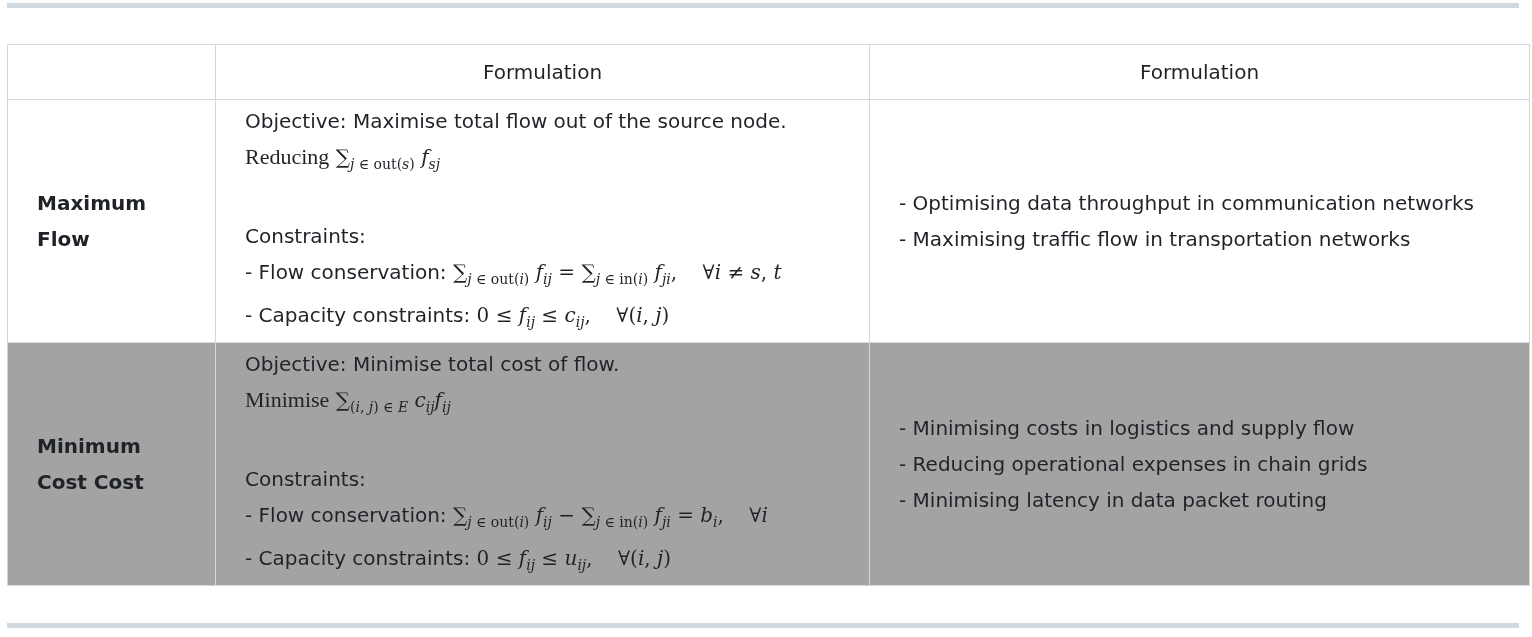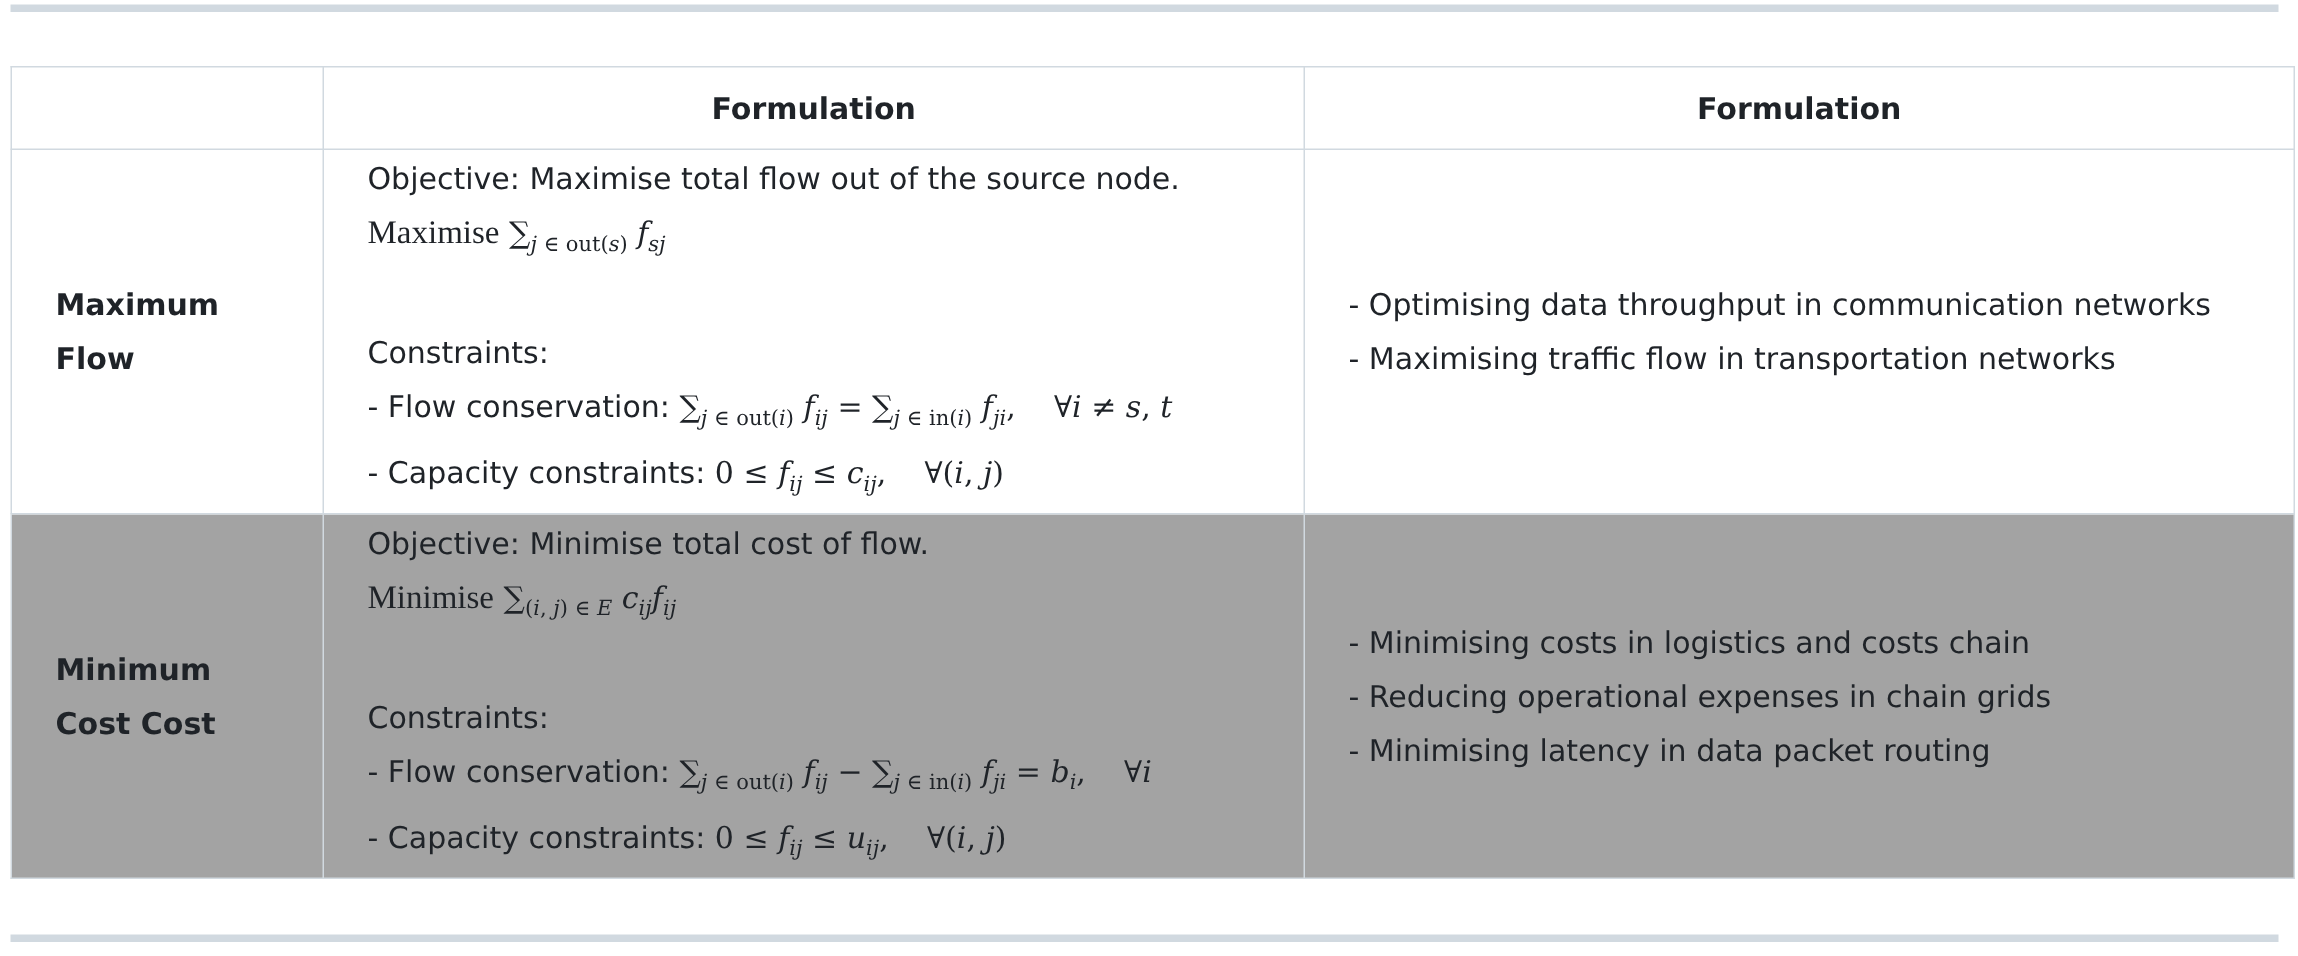--- a/index.html
+++ b/index.html
@@ -3,21 +3,21 @@
 <meta charset="utf-8">
 <style>
   html, body { margin: 0; padding: 0; background: #ffffff; }
   body { width: 1532px; height: 637px; position: relative; overflow: hidden;
          font-family: "DejaVu Sans", "Liberation Sans", sans-serif; color: #1f2328; }
   .hr { position: absolute; left: 7px; width: 1512px; height: 5px; background: #d1d9e0; }
   .hr.top { top: 3px; }
   .hr.bottom { top: 623px; }
   table { position: absolute; left: 7px; top: 44px; border-collapse: collapse; }
   th, td { border: 1.5px solid #d1d9e0; padding: 0 20px; vertical-align: middle; text-align: left; }
-  th { font-weight: bold; text-align: center; height: 54px; font-size: 20px; }
+  th { font-weight: normal; text-align: center; height: 54px; font-size: 20px; }
   td { font-size: 20px; padding-left: 29px; }
   .c0 { width: 158px; }
   .c1 { width: 604px; }
   .c2 { width: 610px; }
   tr.r1 td { height: 242px; background: #ffffff; }
   tr.r2 td { height: 242px; background: #a3a3a3; }
   .rowhead { font-weight: bold; line-height: 36px; }
   .line { line-height: 36px; white-space: nowrap; }
   .spacer { height: 36px; }
   .math { font-family: "DejaVu Serif", "Liberation Serif", serif; font-size: 20px; }
@@ -37,21 +37,21 @@
       <th class="c1">Formulation</th>
       <th class="c2">Formulation</th>
     </tr>
   </thead>
   <tbody>
     <tr class="r1">
       <td class="c0 rowhead">Maximum Flow</td>
       <td class="c1">
         <div class="line">Objective: Maximise total flow out of the source node.</div>
         <div class="line">
-          <span class="lbl-serif">Maximise</span>
+          <span class="lbl-serif">Reducing</span>
           <span class="math">∑<sub class="mi">j</sub><sub> ∈ out(<i>s</i>)</sub> <i>f</i><sub class="mi">sj</sub></span>
         </div>
         <div class="spacer"></div>
         <div class="line">Constraints:</div>
         <div class="line">
           <span>- Flow conservation:</span>
           <span class="math">∑<sub><i>j</i> ∈ out(<i>i</i>)</sub> <i>f</i><sub><i>ij</i></sub> = ∑<sub><i>j</i> ∈ in(<i>i</i>)</sub> <i>f</i><sub><i>ji</i></sub>,&nbsp;&nbsp;&nbsp; ∀<i>i</i> ≠ <i>s</i>, <i>t</i></span>
         </div>
         <div class="line">
           <span>- Capacity constraints:</span>
@@ -76,21 +76,21 @@
         <div class="line">
           <span>- Flow conservation:</span>
           <span class="math">∑<sub><i>j</i> ∈ out(<i>i</i>)</sub> <i>f</i><sub><i>ij</i></sub> − ∑<sub><i>j</i> ∈ in(<i>i</i>)</sub> <i>f</i><sub><i>ji</i></sub> = <i>b</i><sub><i>i</i></sub>,&nbsp;&nbsp;&nbsp; ∀<i>i</i></span>
         </div>
         <div class="line">
           <span>- Capacity constraints:</span>
           <span class="math">0 ≤ <i>f</i><sub><i>ij</i></sub> ≤ <i>u</i><sub><i>ij</i></sub>,&nbsp;&nbsp;&nbsp; ∀(<i>i</i>, <i>j</i>)</span>
         </div>
       </td>
       <td class="c2">
-        <div class="line">- Minimising costs in logistics and costs chain</div>
+        <div class="line">- Minimising costs in logistics and supply flow</div>
         <div class="line">- Reducing operational expenses in chain grids</div>
         <div class="line">- Minimising latency in data packet routing</div>
       </td>
     </tr>
   </tbody>
 </table>
 
 <div class="hr bottom"></div>
 
 </body></html>

